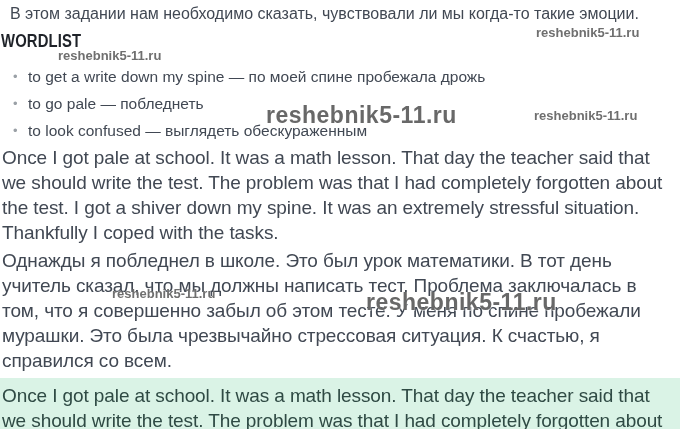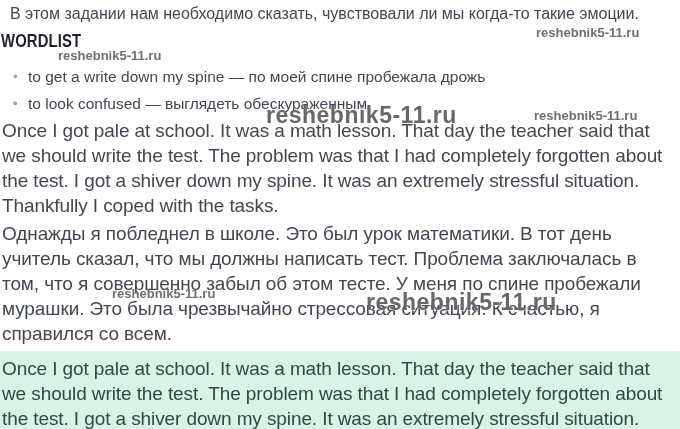--- a/index.html
+++ b/index.html
@@ -96,20 +96,21 @@
 
   <h2 class="wordlist-title">WORDLIST</h2>
 
   <ul class="wordlist">
     <li>
       <span class="dot">•</span>
       <span>to get a write down my spine — по моей спине пробежала дрожь</span>
     </li>
     <li>
       <span class="dot">•</span>
+      <span>to go pale — побледнеть</span>
     </li>
     <li>
       <span class="dot">•</span>
       <span>to look confused — выглядеть обескураженным</span>
     </li>
   </ul>
 
   <p class="para en">Once I got pale at school. It was a math lesson. That day the teacher said that we should write the test. The problem was that I had completely forgotten about the test. I got a shiver down my spine. It was an extremely stressful situation. Thankfully I coped with the tasks.</p>
 
   <p class="para ru">Однажды я побледнел в школе. Это был урок математики. В тот день учитель сказал, что мы должны написать тест. Проблема заключалась в том, что я совершенно забыл об этом тесте. У меня по спине пробежали мурашки. Это была чрезвычайно стрессовая ситуация. К счастью, я справился со всем.</p>

